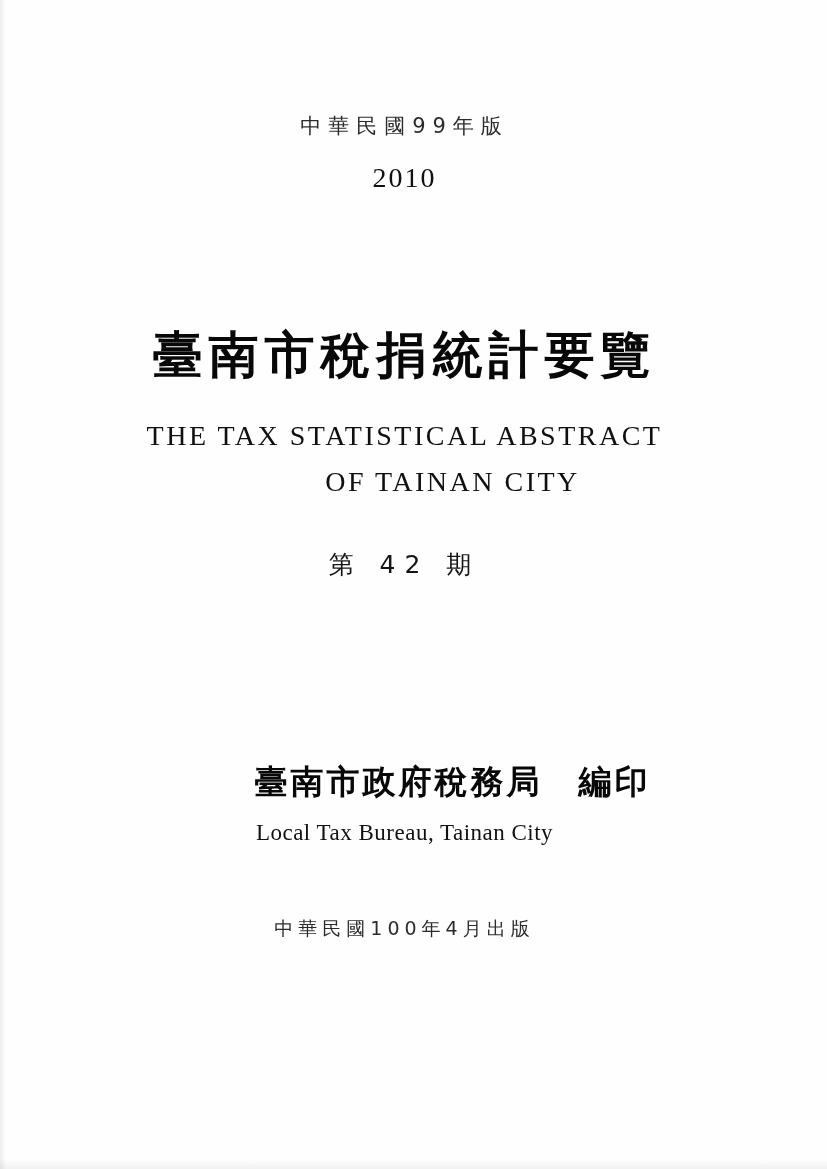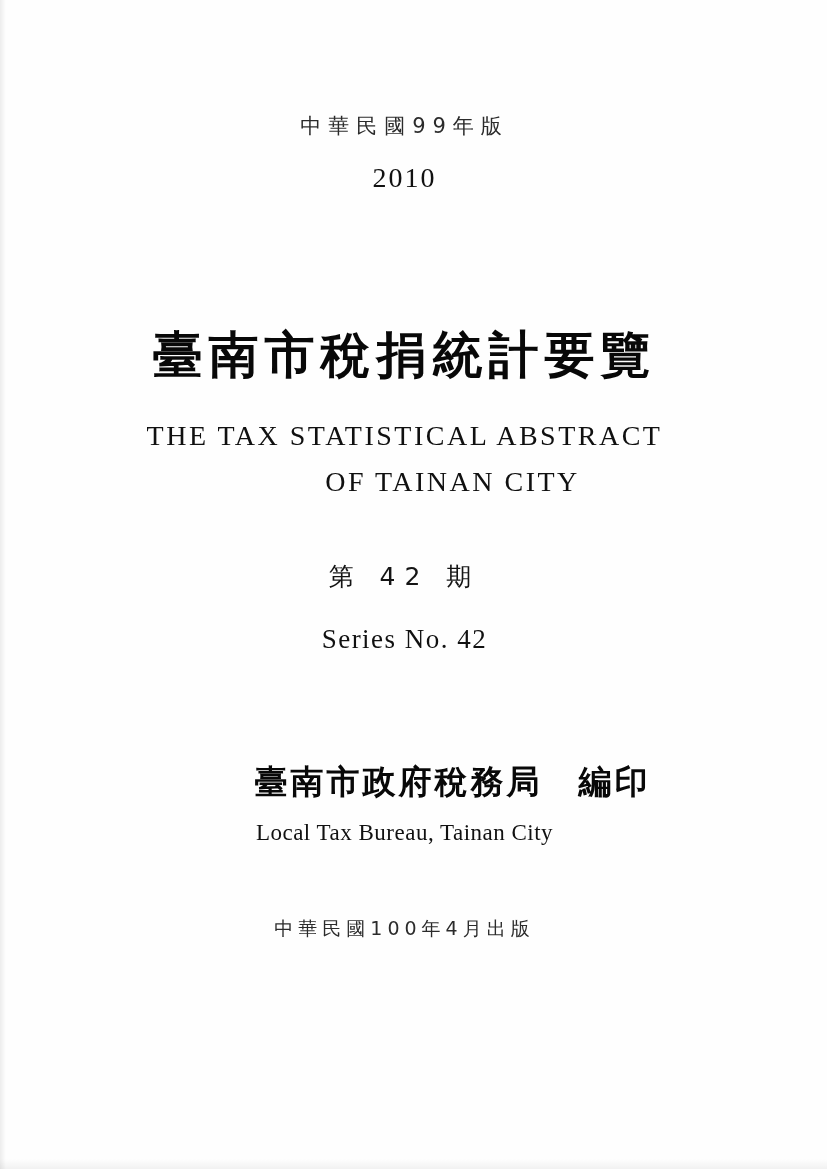--- a/index.html
+++ b/index.html
@@ -63,21 +63,21 @@
   .title-en2 {
     top: 466px;
     font-family: "Liberation Serif", serif;
     font-size: 28px;
     letter-spacing: 2.5px;
     color: #101010;
     margin-left: 48px;
   }
 
   .series-cn {
-    top: 560px;
+    top: 548px;
     font-family: "DejaVu Sans", sans-serif;
     font-size: 25px;
     letter-spacing: 9px;
     color: #141414;
   }
   .series-en {
     top: 624px;
     font-family: "Liberation Serif", serif;
     font-size: 27px;
     letter-spacing: 1.5px;
@@ -138,21 +138,20 @@
   <div class="block roc-year">中華民國99年版</div>
 
   <div class="block year-western">2010</div>
 
   <div class="block title-cn">臺南市稅捐統計要覽</div>
 
   <div class="block title-en1">THE TAX STATISTICAL ABSTRACT</div>
   <div class="block title-en2">OF TAINAN CITY</div>
 
   <div class="block series-cn">第 42 期</div>
-  <div class="block series-en">Series  No. 42</div>
 
   <div class="block publisher-cn">臺南市政府稅務局　編印</div>
   <div class="block publisher-en">Local Tax Bureau, Tainan City</div>
 
   <div class="block pubdate-cn">中華民國100年4月出版</div>
 
   <div class="scan-edge-left"></div>
   <div class="scan-edge-bottom"></div>
 
 </div>

